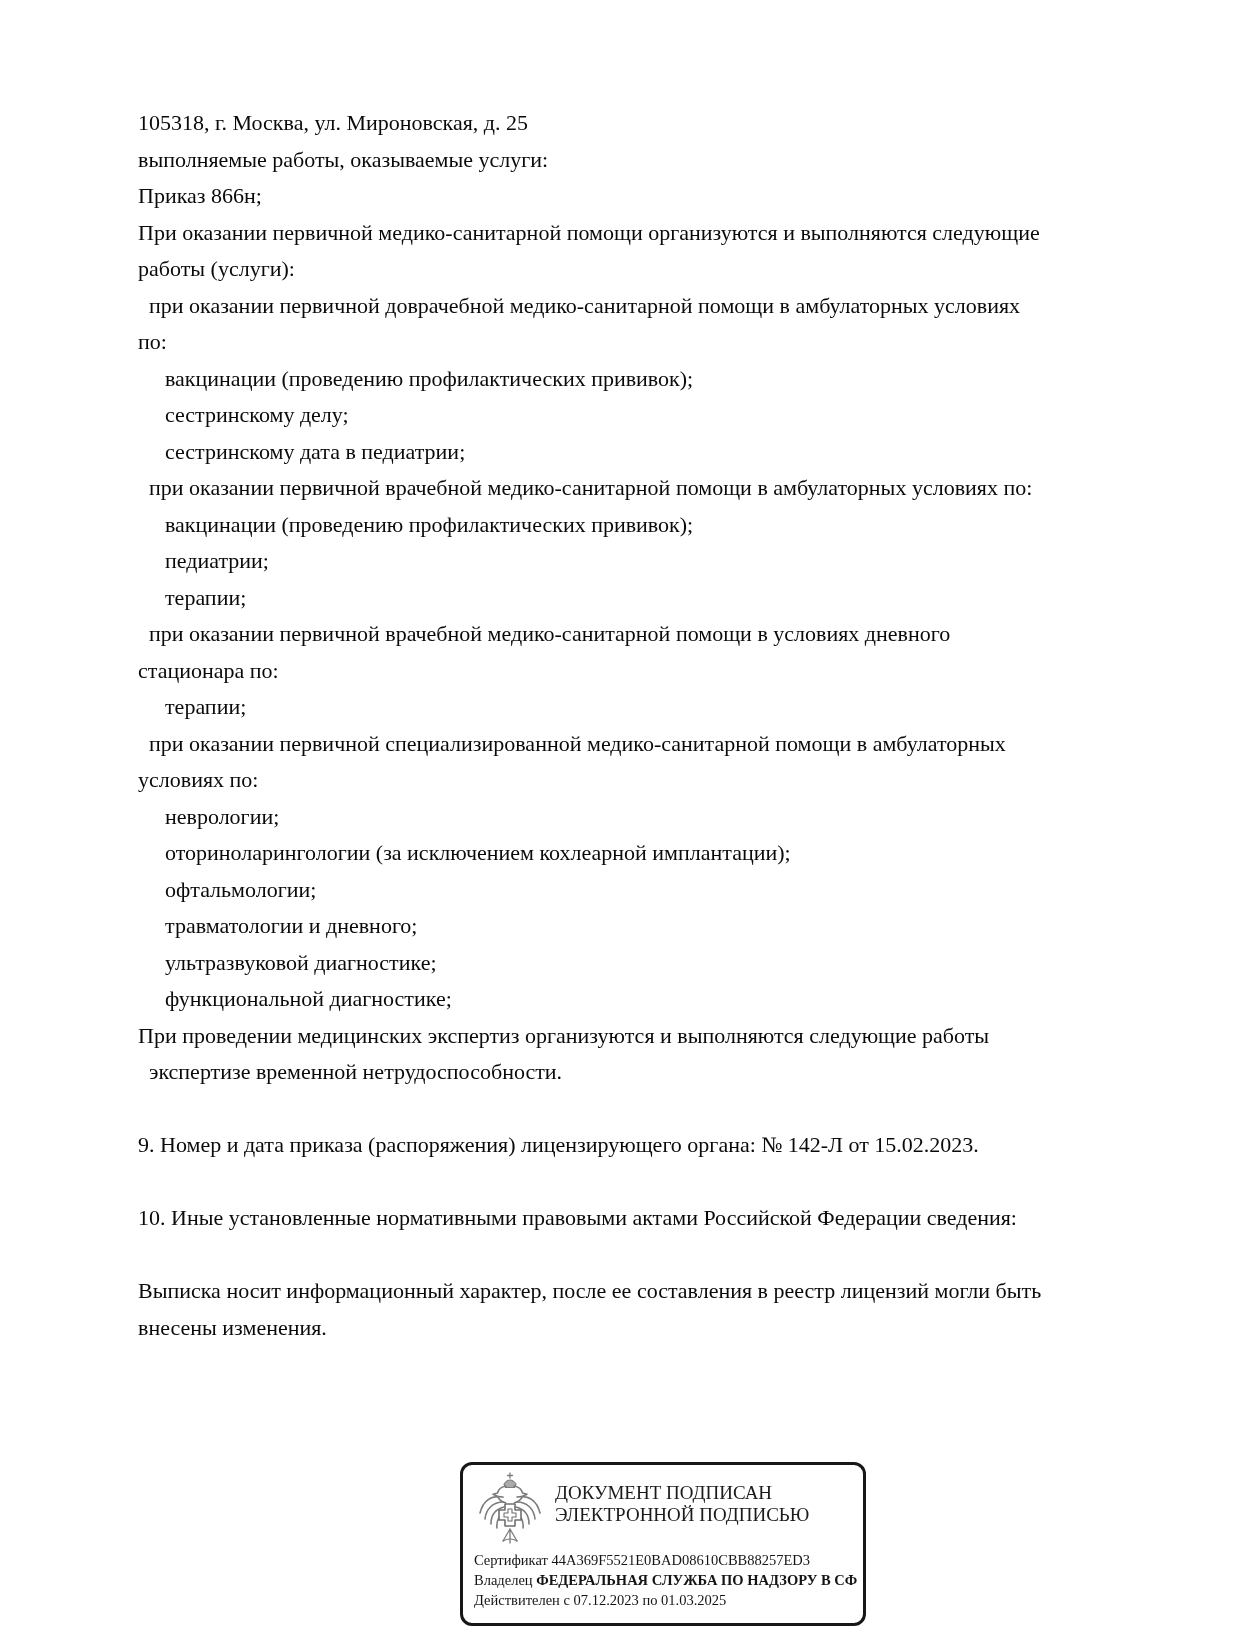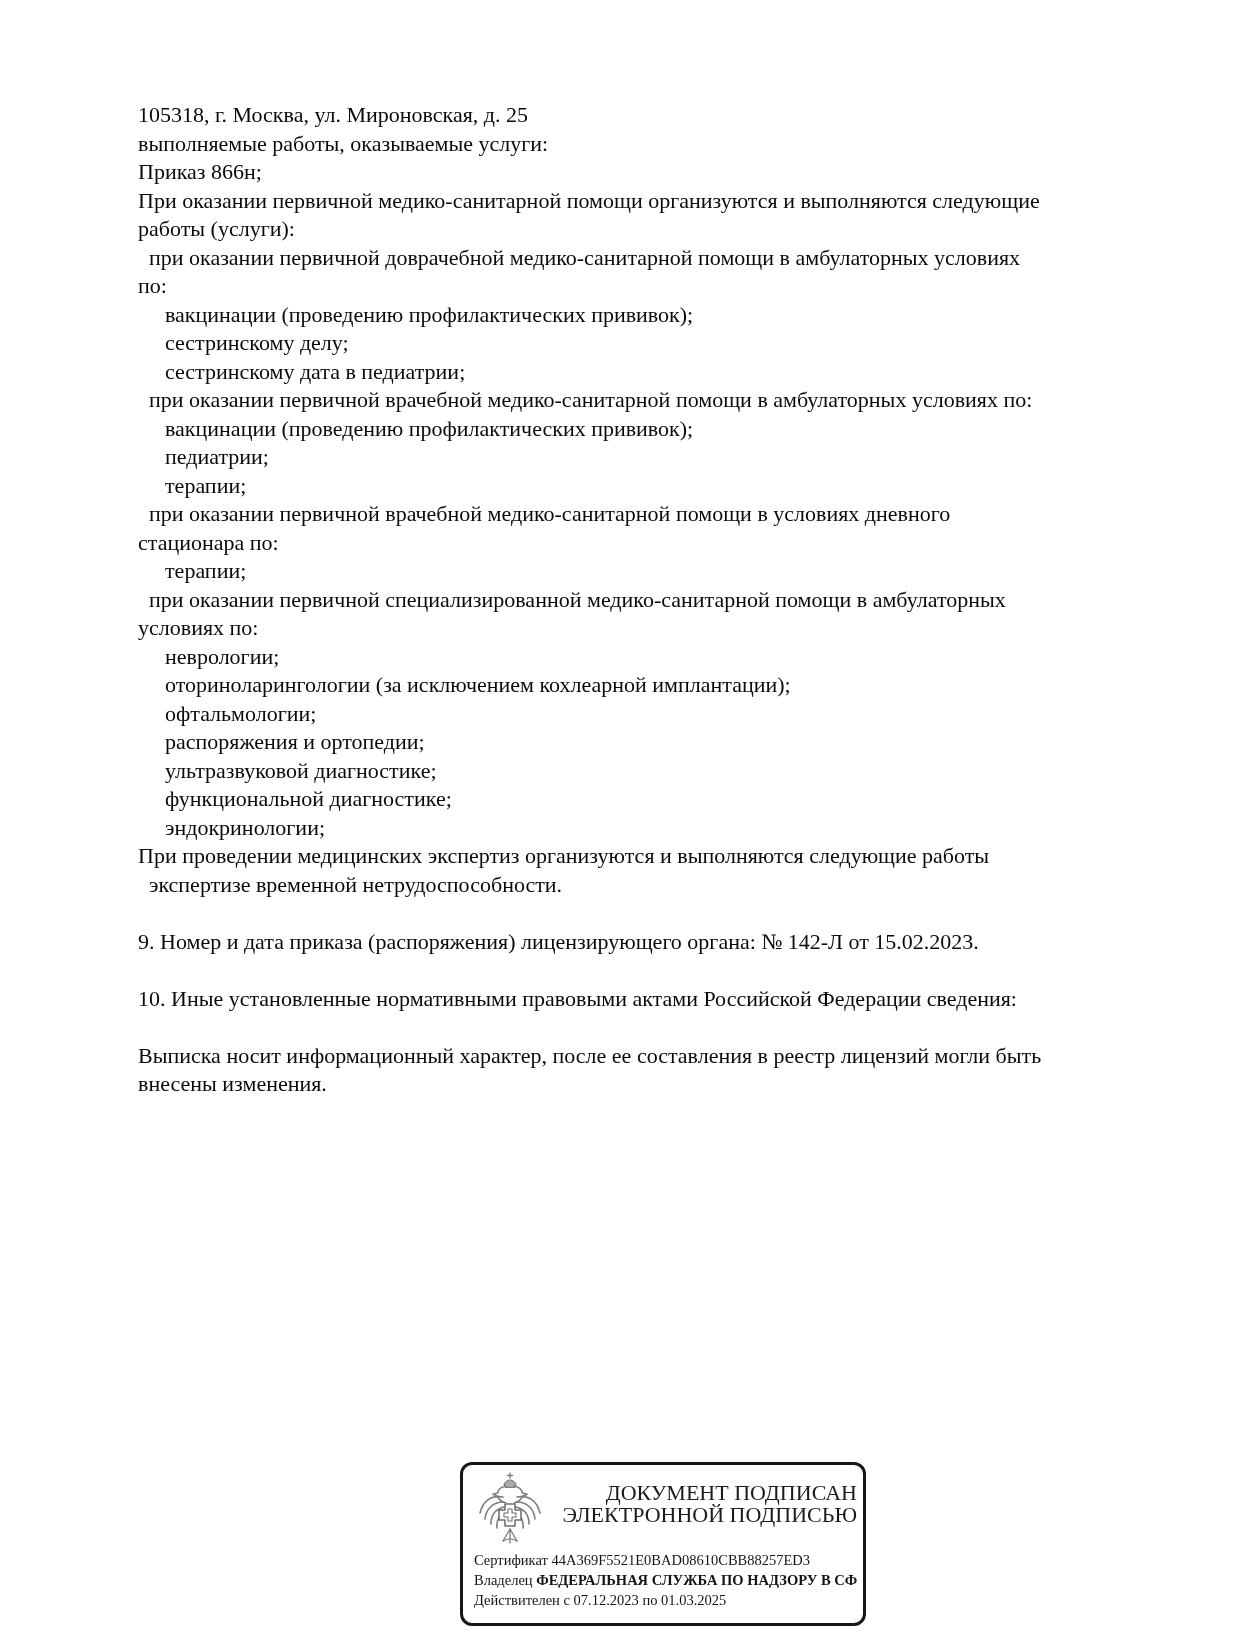--- a/index.html
+++ b/index.html
@@ -21,20 +21,21 @@
     position: absolute;
     left: 138px;
     top: 101px;
     width: 1040px;
     font-size: 22px;
     line-height: 28.5px;
     color: #0a0a0a;
   }
   .doc .line {
     white-space: nowrap;
+    margin-top: 8px;
   }
   .doc .indent-0 { padding-left: 0; }
   .doc .indent-1 { padding-left: 11px; }
   .doc .indent-2 { padding-left: 27px; }
 
   
   .stamp {
     position: absolute;
     left: 460px;
     top: 1462px;
@@ -51,22 +52,22 @@
     left: 14px;
     top: 6px;
     width: 66px;
     height: 76px;
   }
   .stamp-title {
     position: absolute;
     left: 92px;
     right: 6px;
     top: 17px;
-    text-align: right;
-    font-size: 22px;
+    text-align: left;
+    font-size: 19px;
     line-height: 22px;
     color: #1b1b1b;
   }
   .stamp-details {
     position: absolute;
     left: 11px;
     top: 85px;
     width: 620px;             
     font-size: 14.5px;
     line-height: 20px;
@@ -96,24 +97,23 @@
       <div class="line indent-2">педиатрии;</div>
       <div class="line indent-2">терапии;</div>
       <div class="line indent-1">при оказании первичной врачебной медико-санитарной помощи в условиях дневного</div>
       <div class="line indent-0">стационара по:</div>
       <div class="line indent-2">терапии;</div>
       <div class="line indent-1">при оказании первичной специализированной медико-санитарной помощи в амбулаторных</div>
       <div class="line indent-0">условиях по:</div>
       <div class="line indent-2">неврологии;</div>
       <div class="line indent-2">оториноларингологии (за исключением кохлеарной имплантации);</div>
       <div class="line indent-2">офтальмологии;</div>
-      <div class="line indent-2">распоряжения и ортопедии;</div>
+      <div class="line indent-2">травматологии и дневного;</div>
       <div class="line indent-2">ультразвуковой диагностике;</div>
       <div class="line indent-2">функциональной диагностике;</div>
-      <div class="line indent-2">эндокринологии;</div>
       <div class="line indent-0">При проведении медицинских экспертиз организуются и выполняются следующие работы</div>
       <div class="line indent-1">экспертизе временной нетрудоспособности.</div>
       <div class="line indent-0">&nbsp;</div>
       <div class="line indent-0">9. Номер и дата приказа (распоряжения) лицензирующего органа: № 142-Л от 15.02.2023.</div>
       <div class="line indent-0">&nbsp;</div>
       <div class="line indent-0">10. Иные установленные нормативными правовыми актами Российской Федерации сведения:</div>
       <div class="line indent-0">&nbsp;</div>
       <div class="line indent-0">Выписка носит информационный характер, после ее составления в реестр лицензий могли быть</div>
       <div class="line indent-0">внесены изменения.</div>
     </div>

